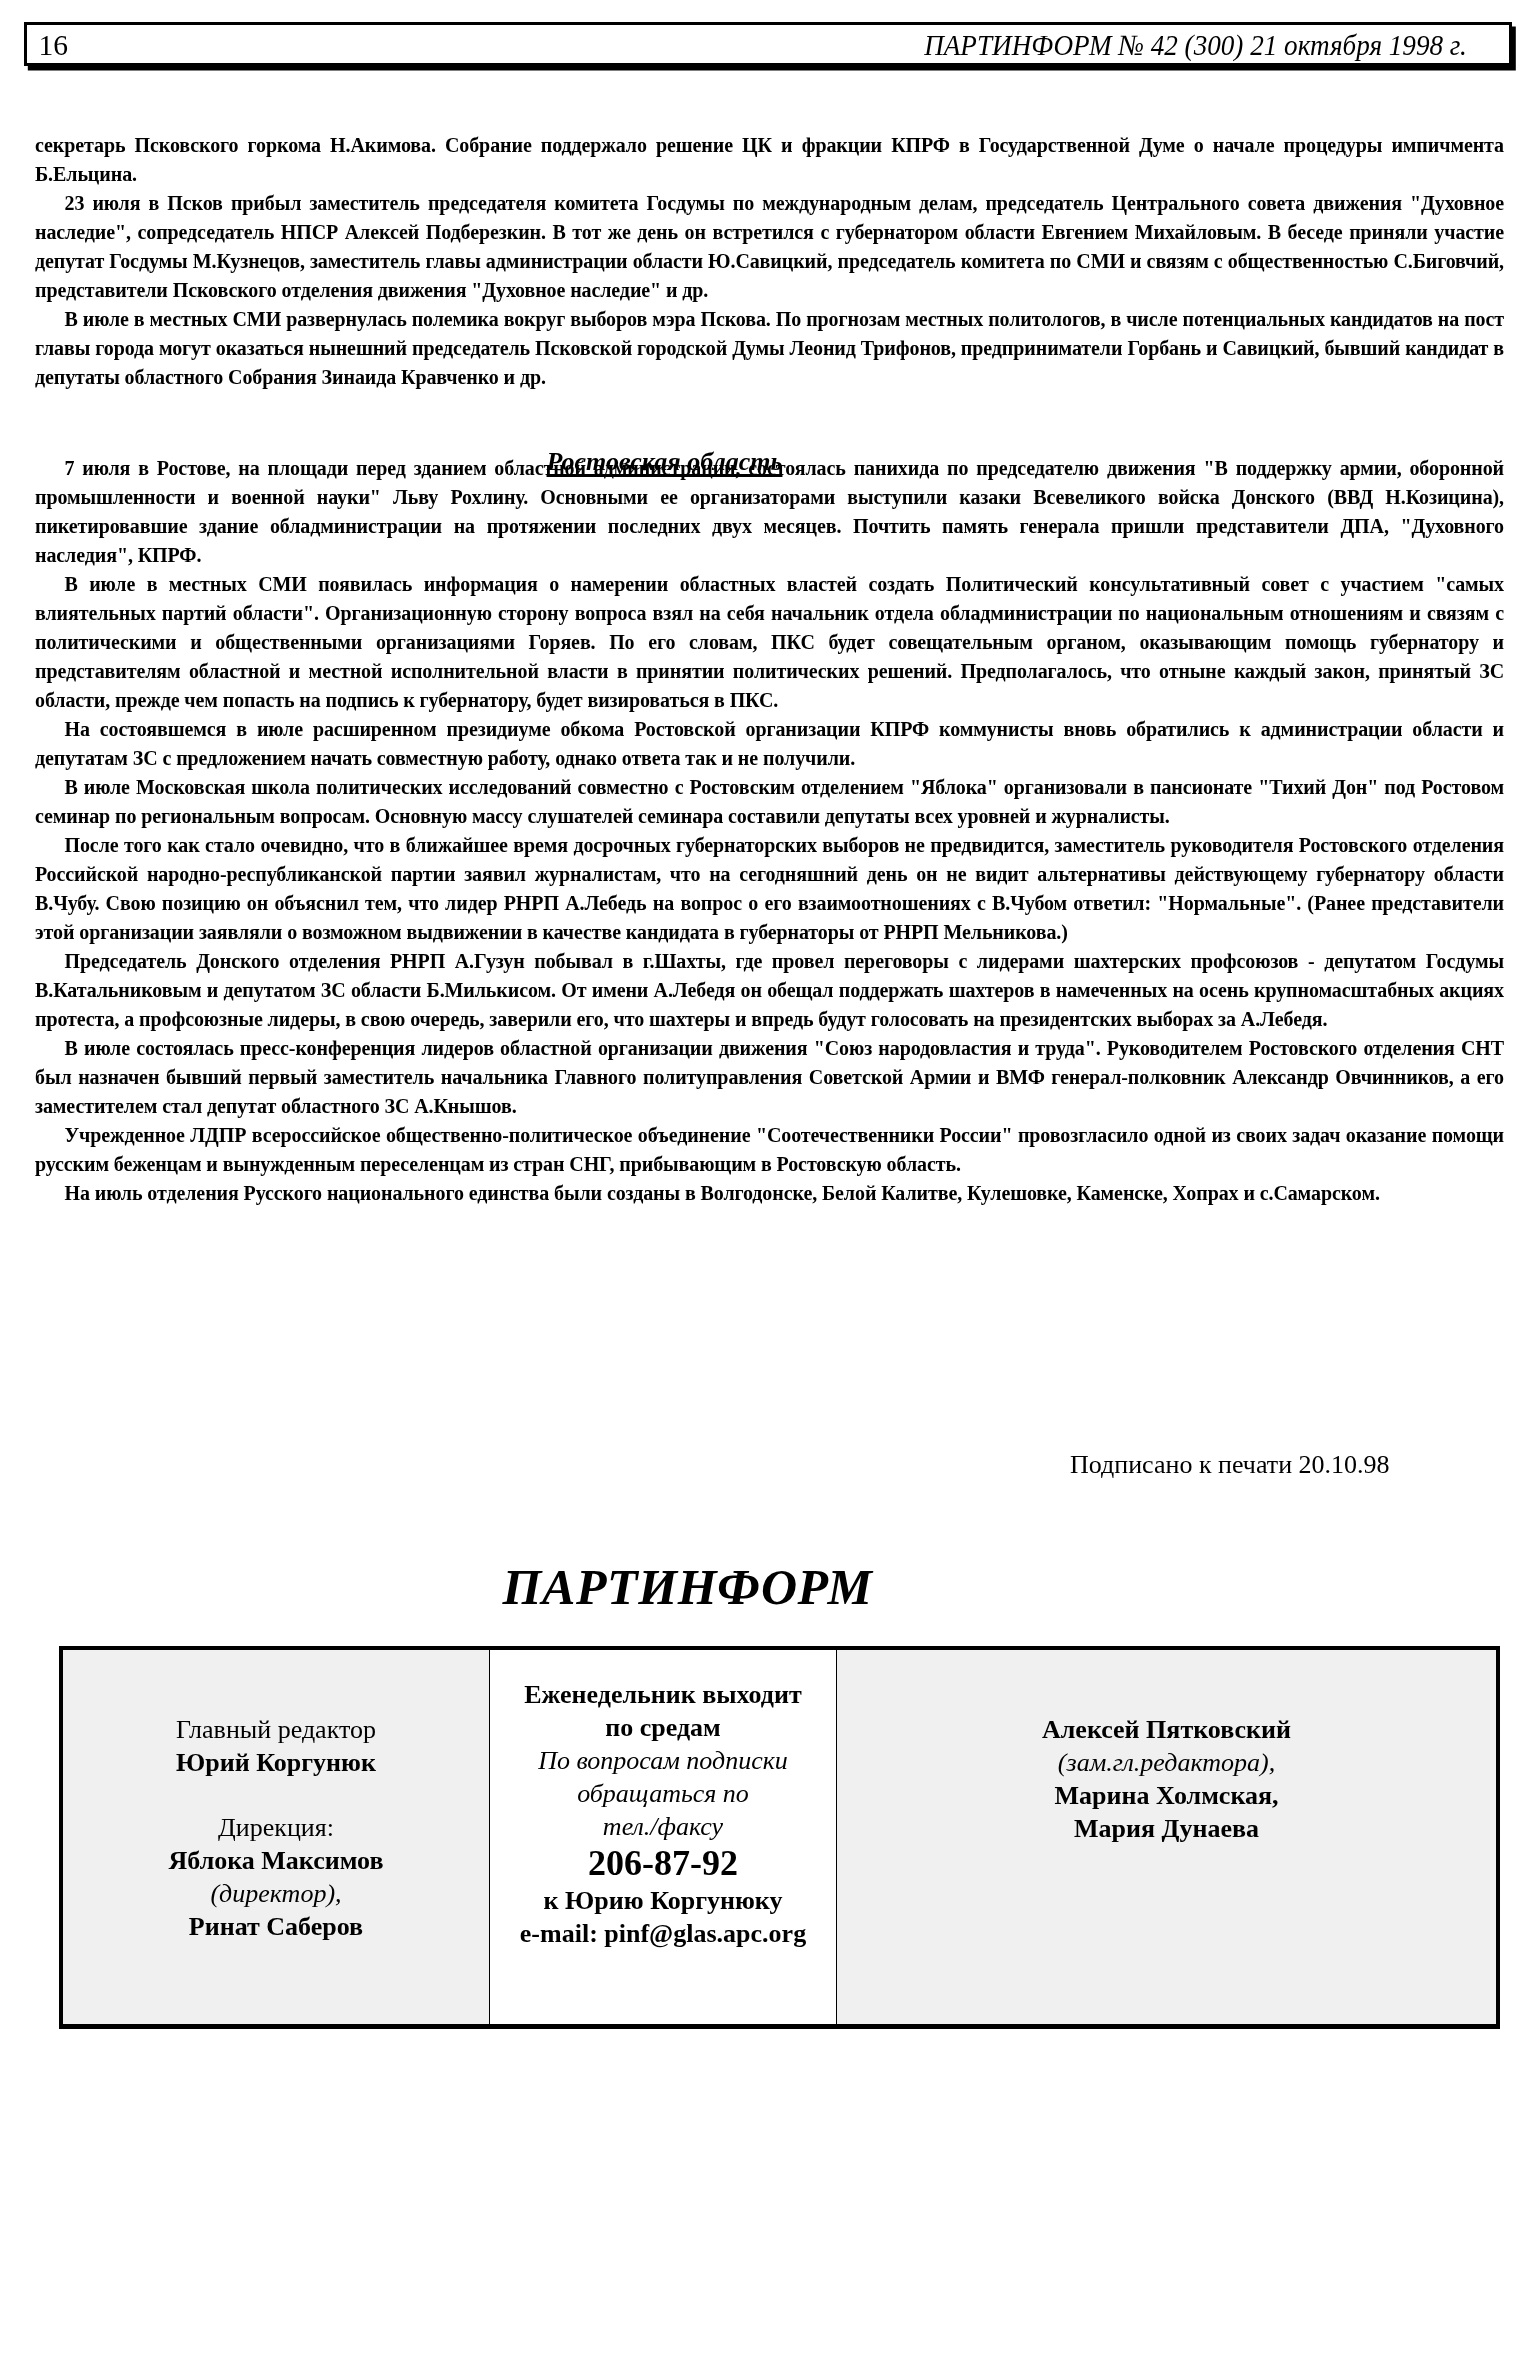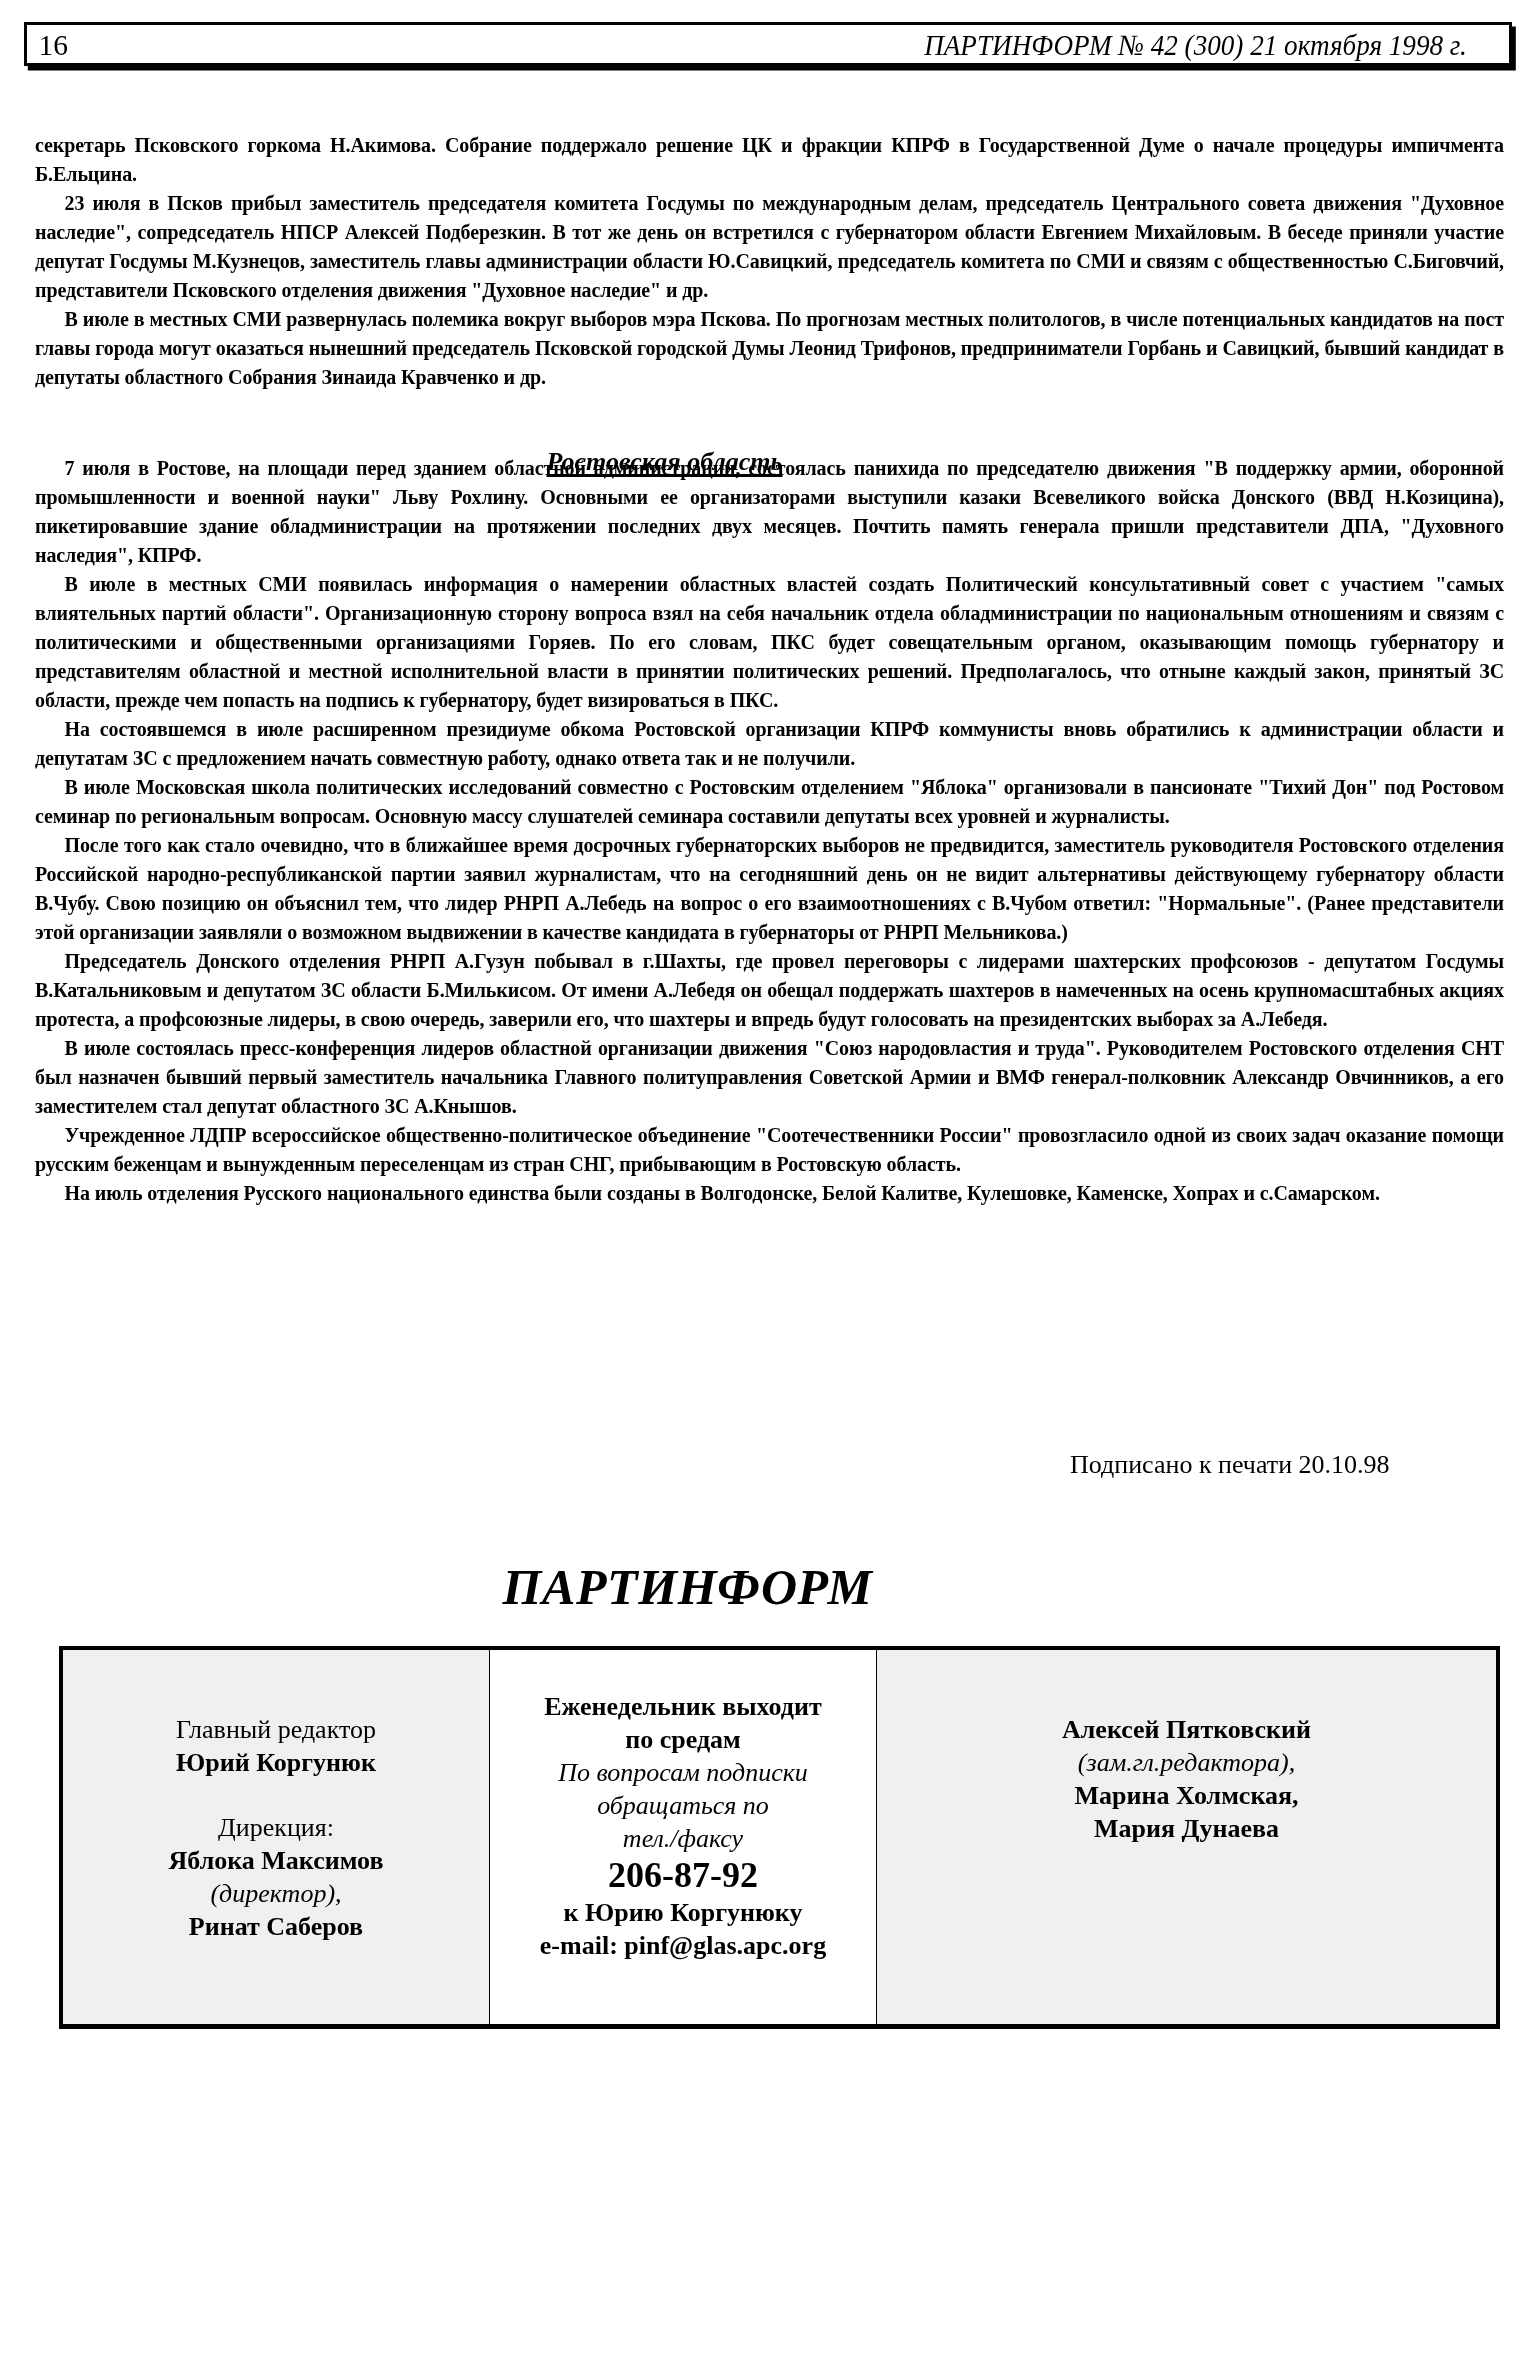--- a/index.html
+++ b/index.html
@@ -40,21 +40,21 @@
     position: absolute; left: 0; width: 1375px; top: 1560px; text-align: center;
     font-size: 50px; line-height: 54px; font-weight: bold; font-style: italic; letter-spacing: 0.6px;
   }
 
   .imprint {
     position: absolute; left: 59px; top: 1646px; width: 1441px; height: 383px;
     border: 4.5px solid #000; border-bottom-width: 5.8px; box-sizing: border-box; display: flex;
   }
   .imprint-col { height: 100%; box-sizing: border-box; text-align: center; display: flex; flex-direction: column; justify-content: flex-start; }
   .col-left { width: 427px; background: #f0f0f0; border-right: 1.9px solid #000; padding-top: 63px; }
-  .col-mid { width: 387px; background: #ffffff; border-right: 1.9px solid #000; padding-top: 40px; }
+  .col-mid { width: 347px; background: #ffffff; border-right: 1.9px solid #000; padding-top: 28px; }
   .col-right { flex: 1; background: #f0f0f0; padding-top: 63px; }
 
   .ln { font-size: 26px; line-height: 33px; white-space: nowrap; }
   .ln.b { font-weight: bold; }
   .ln.i { font-style: italic; }
   .ln.big { font-size: 36px; line-height: 41px; font-weight: bold; }
   .gap { height: 32px; }
 </style>
 </head>
 <body>

